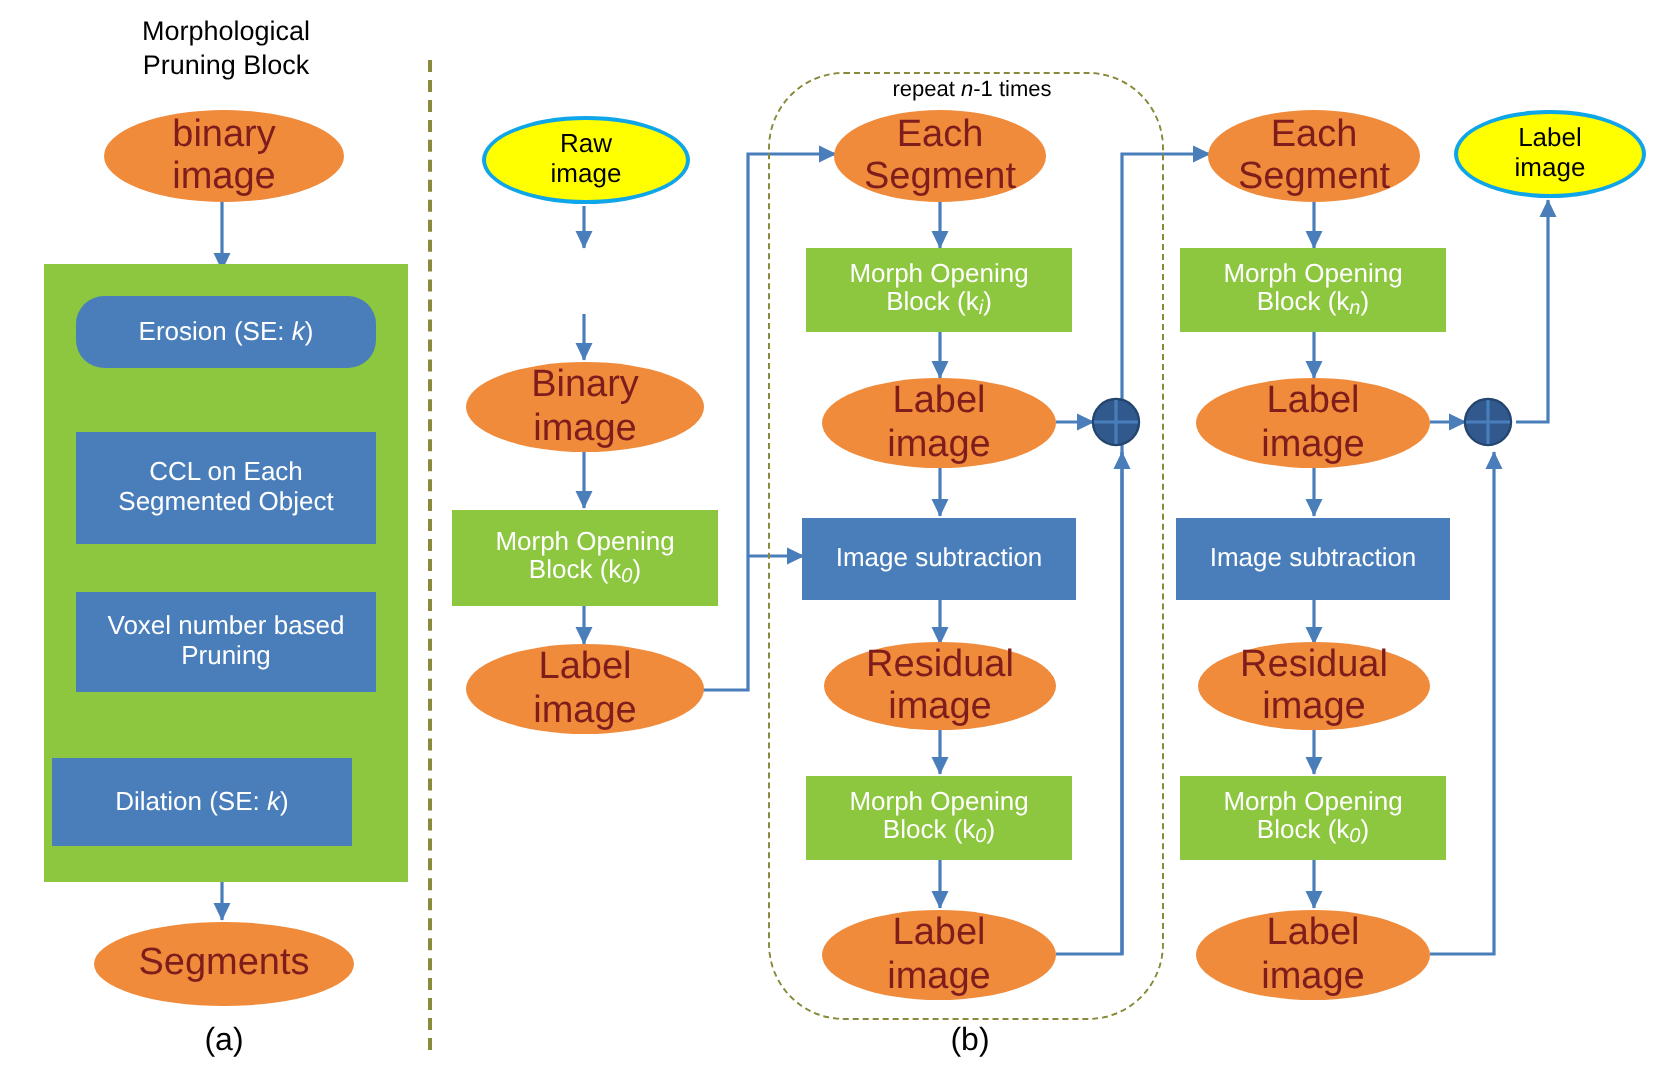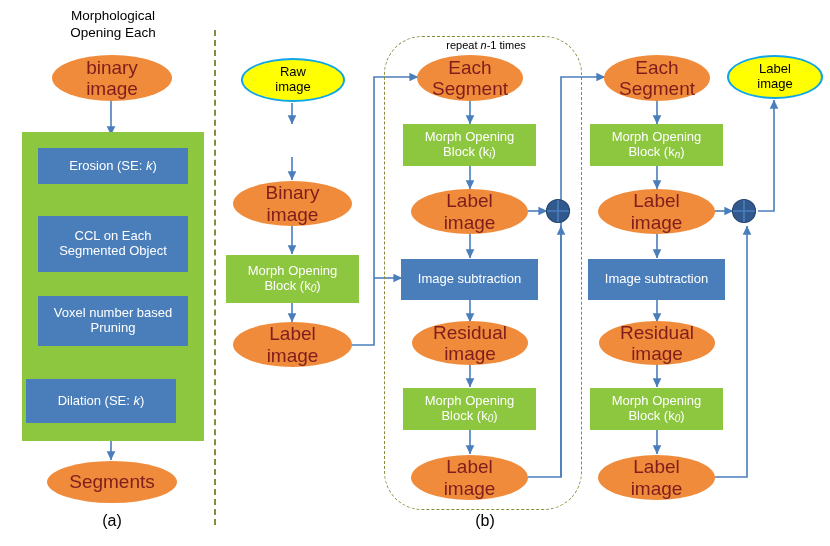--- a/index.html
+++ b/index.html
@@ -94,38 +94,38 @@
       <path class="merge-x" d="M547,211 L569,211 M558,200 L558,222"></path>
     </g>
     <g>
       <circle class="merge-c" cx="744" cy="211" r="11.5"></circle>
       <path class="merge-x" d="M733,211 L755,211 M744,200 L744,222"></path>
     </g>
   </svg>
 
   <div class="title" style="left:18px;top:8px;width:190px;">
     <span style="white-space:pre-line">Morphological
-Opening Each</span>
+Pruning Block</span>
   </div>
 
   <div class="vsep" style="left:214px;top:30px;height:495px;"></div>
 
   <div class="dashregion" style="left:384px;top:36px;width:196px;height:472px;"></div>
   <div class="reptext" style="left:424px;top:39px;width:120px;">
     <span>repeat </span><span class="ital">n</span><span>-1 times</span>
   </div>
 
   <div class="node ell-orange" style="left:52px;top:55px;width:120px;height:46px;">
     <span style="white-space:pre-line">binary
 image</span>
   </div>
 
   <div class="panel-green" style="position:absolute;left:22px;top:132px;width:182px;height:309px;"></div>
 
-  <div class="node box-blue" style="left:38px;top:148px;width:150px;height:36px;">
+  <div class="node box-blue" style="left:38px;top:148px;width:150px;height:36px;border-radius:14px;">
     <span><span>Erosion (SE: <i>k</i>)</span></span>
   </div>
   <div class="node box-blue" style="left:38px;top:216px;width:150px;height:56px;">
     <span style="white-space:pre-line">CCL on Each
 Segmented Object</span>
   </div>
   <div class="node box-blue" style="left:38px;top:296px;width:150px;height:50px;">
     <span style="white-space:pre-line">Voxel number based
 Pruning</span>
   </div>

